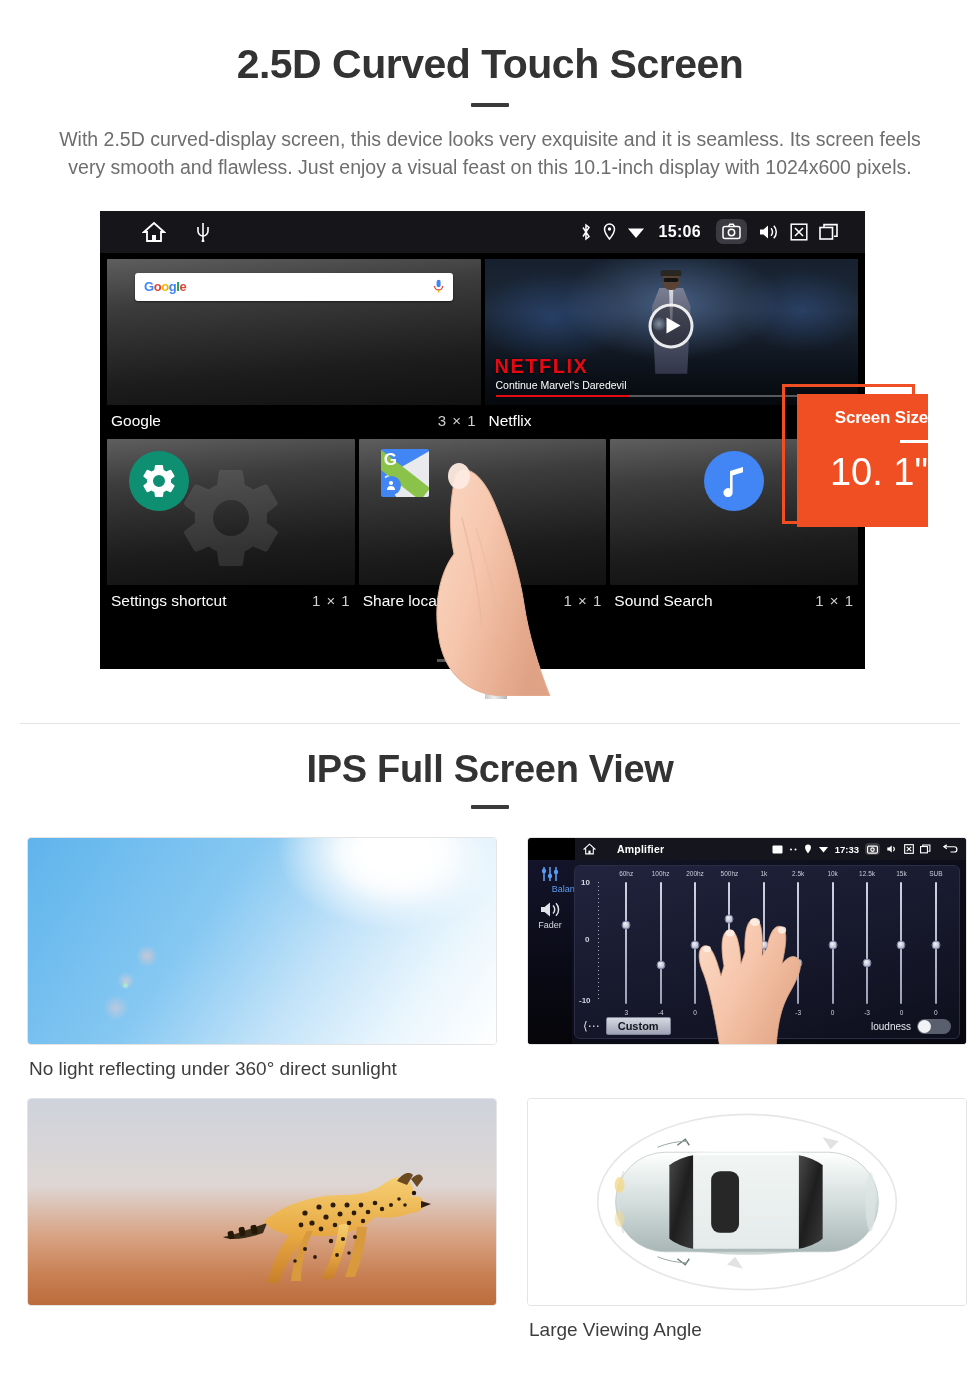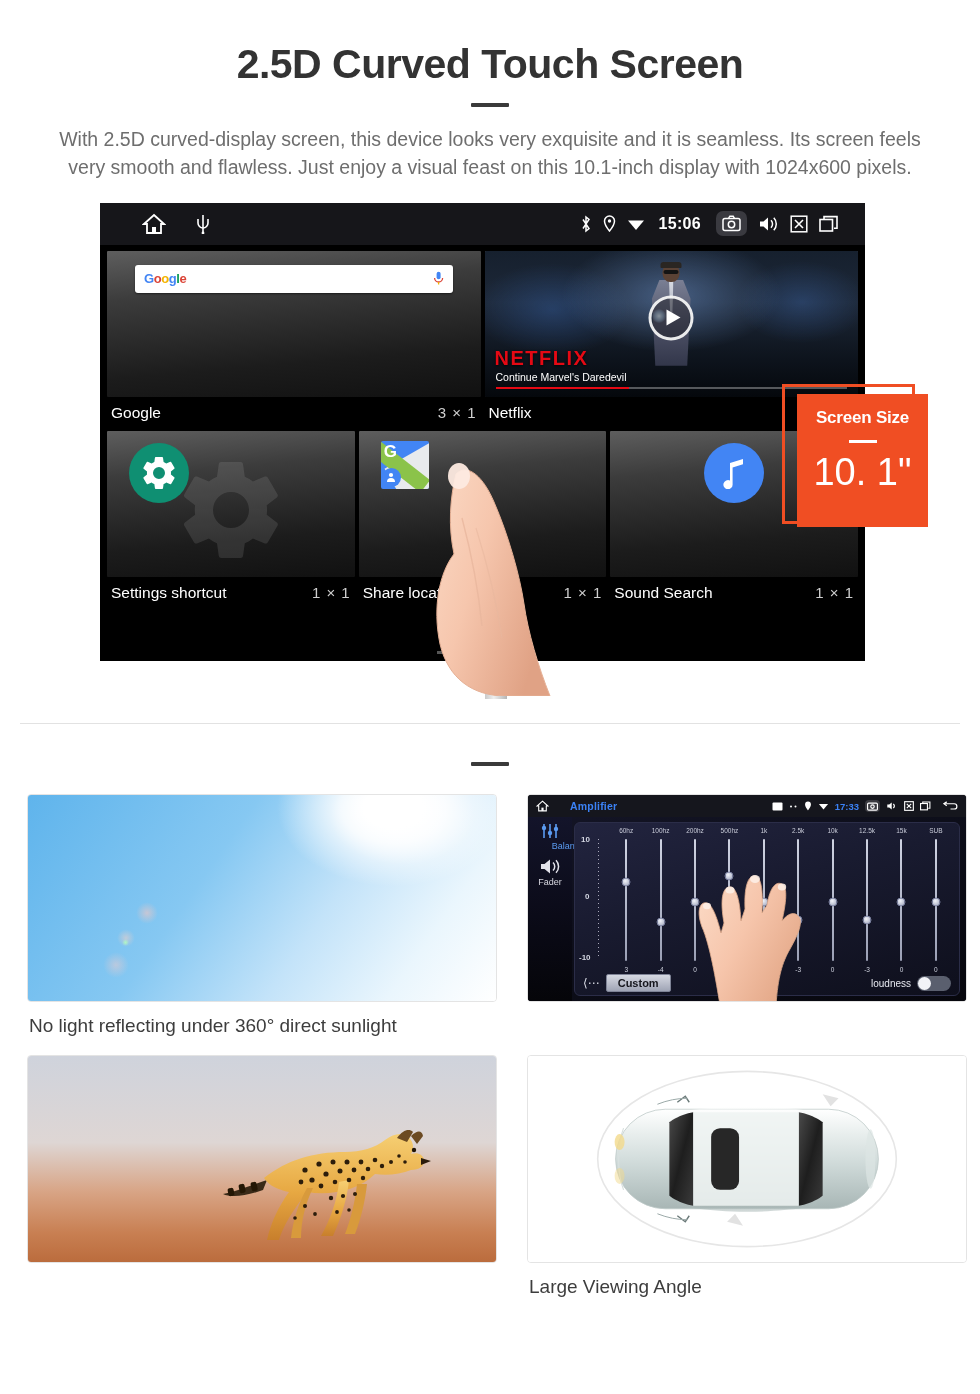--- a/index.html
+++ b/index.html
@@ -35,24 +35,25 @@
   }
 
   
   .device-wrap {
     position: relative;
     width: 980px; height: 500px;
     margin-top: 12px;
   }
   .device {
     position: absolute;
-    left: 100px; top: 9px;
+    left: 100px; top: 17px;
     width: 765px; height: 458px;
     background: #737373;
     overflow: hidden;
+    text-decoration: underline;
   }
   
   .statusbar {
     position: relative;
     height: 42px;
     background: #16161a;
     display: flex; align-items: center;
     padding: 0 12px;
     color: #fff;
   }
@@ -214,21 +215,21 @@
   }
 
   
   .badge-outline {
     position:absolute; left:782px; top:190px; width:133px; height:140px;
     border: 3px solid #F04E23; z-index: 9;
   }
   .badge {
     position:absolute; left:797px; top:200px; width:131px; height:133px;
     background:#F04E23; z-index:10;
-    display:flex; flex-direction:column; align-items:center;
+    display:flex; flex-direction:column; align-items:flex-end;
     color:#fff;
   }
   .badge-title { font-size:17px; font-weight:bold; margin-top:14px; letter-spacing:-0.2px;}
   .badge-rule { width:28px; height:3px; background:#fff; margin-top:12px;}
   .badge-val { font-size:38px; font-weight:500; margin-top:8px; letter-spacing:0px;}
 
   
   .divider { position:absolute; left:20px; top:723px; width:940px; height:1px; background:#e2e2e2; }
 
   
@@ -260,21 +261,21 @@
   .f4 { left:20%; top:70%; width:7px; height:7px; background:radial-gradient(circle,rgba(180,255,190,.85),rgba(180,255,190,0) 70%);}
 
   .img-cheetah { height:206px; position:relative; overflow:hidden;
     background: linear-gradient(180deg,#cfd3dc 0%, #ded6d4 42%, #d8a485 66%, #c87f52 86%, #bb6c3d 100%);
   }
   .ch { position:absolute; right:8%; bottom:9%; width:250px; height:125px; }
 
   .img-amp { height:206px; background:#000; position:relative; overflow:hidden;}
   .amp-sb {
     height:22px; background:#15161d; display:flex; align-items:center;
-    color:#3b82f6; padding:0 8px; gap:7px;
+    color:#ffffff; padding:0 8px; gap:7px;margin-left:47px;
   }
   .amp-title { font-size:10.5px; font-weight:bold; margin-left:14px; letter-spacing:.2px;}
   .amp-icons { margin-left:auto; display:flex; align-items:center; gap:6px; }
   .amp-time { font-size:9.5px; font-weight:600;}
   .amp-body { position:absolute; left:0; right:0; top:22px; bottom:0;
     background: linear-gradient(160deg,#141526 0%, #0d0e1a 45%, #07070d 100%);
     display:flex;
   }
   .amp-side { width:44px; padding-top:6px; display:flex; flex-direction:column; align-items:center; gap:2px;
     background: linear-gradient(180deg,#13142a 0%, #0a0a16 60%, #050509 100%);}
@@ -535,20 +536,21 @@
         <div class="badge-title">Screen Size</div>
         <div class="badge-rule"></div>
         <div class="badge-val">10. 1"</div>
       </div>
     </div>
   </div>
 
   <div class="divider"></div>
 
   <div class="sec2">
+    <div class="s2-title">IPS Full Screen View</div>
     <div class="rule"></div>
 
     <div class="cards">
 
       <div class="card">
         <div class="card-img">
           <div class="img-sun">
             <div class="flare f1"></div>
               <div class="flare f2"></div>
             <div class="flare f3"></div>

